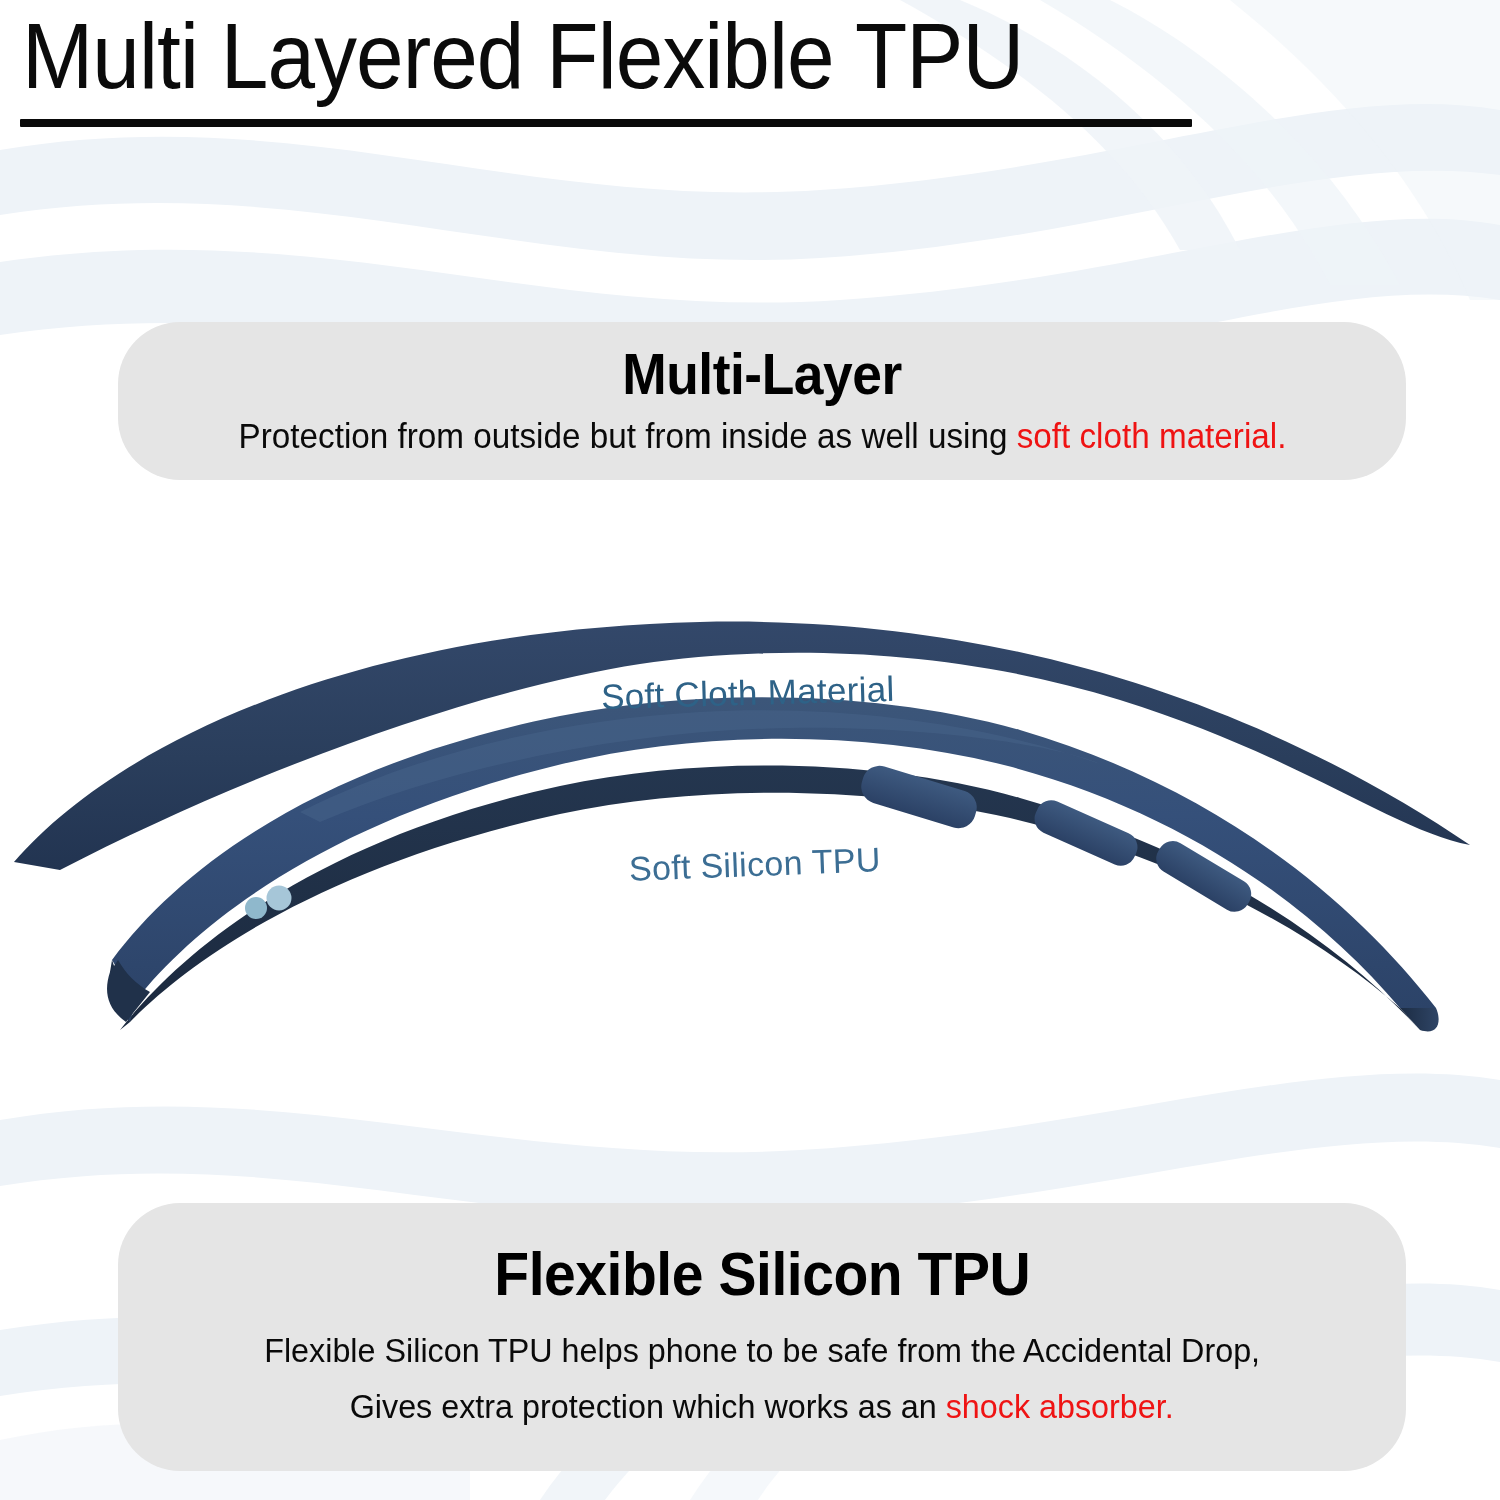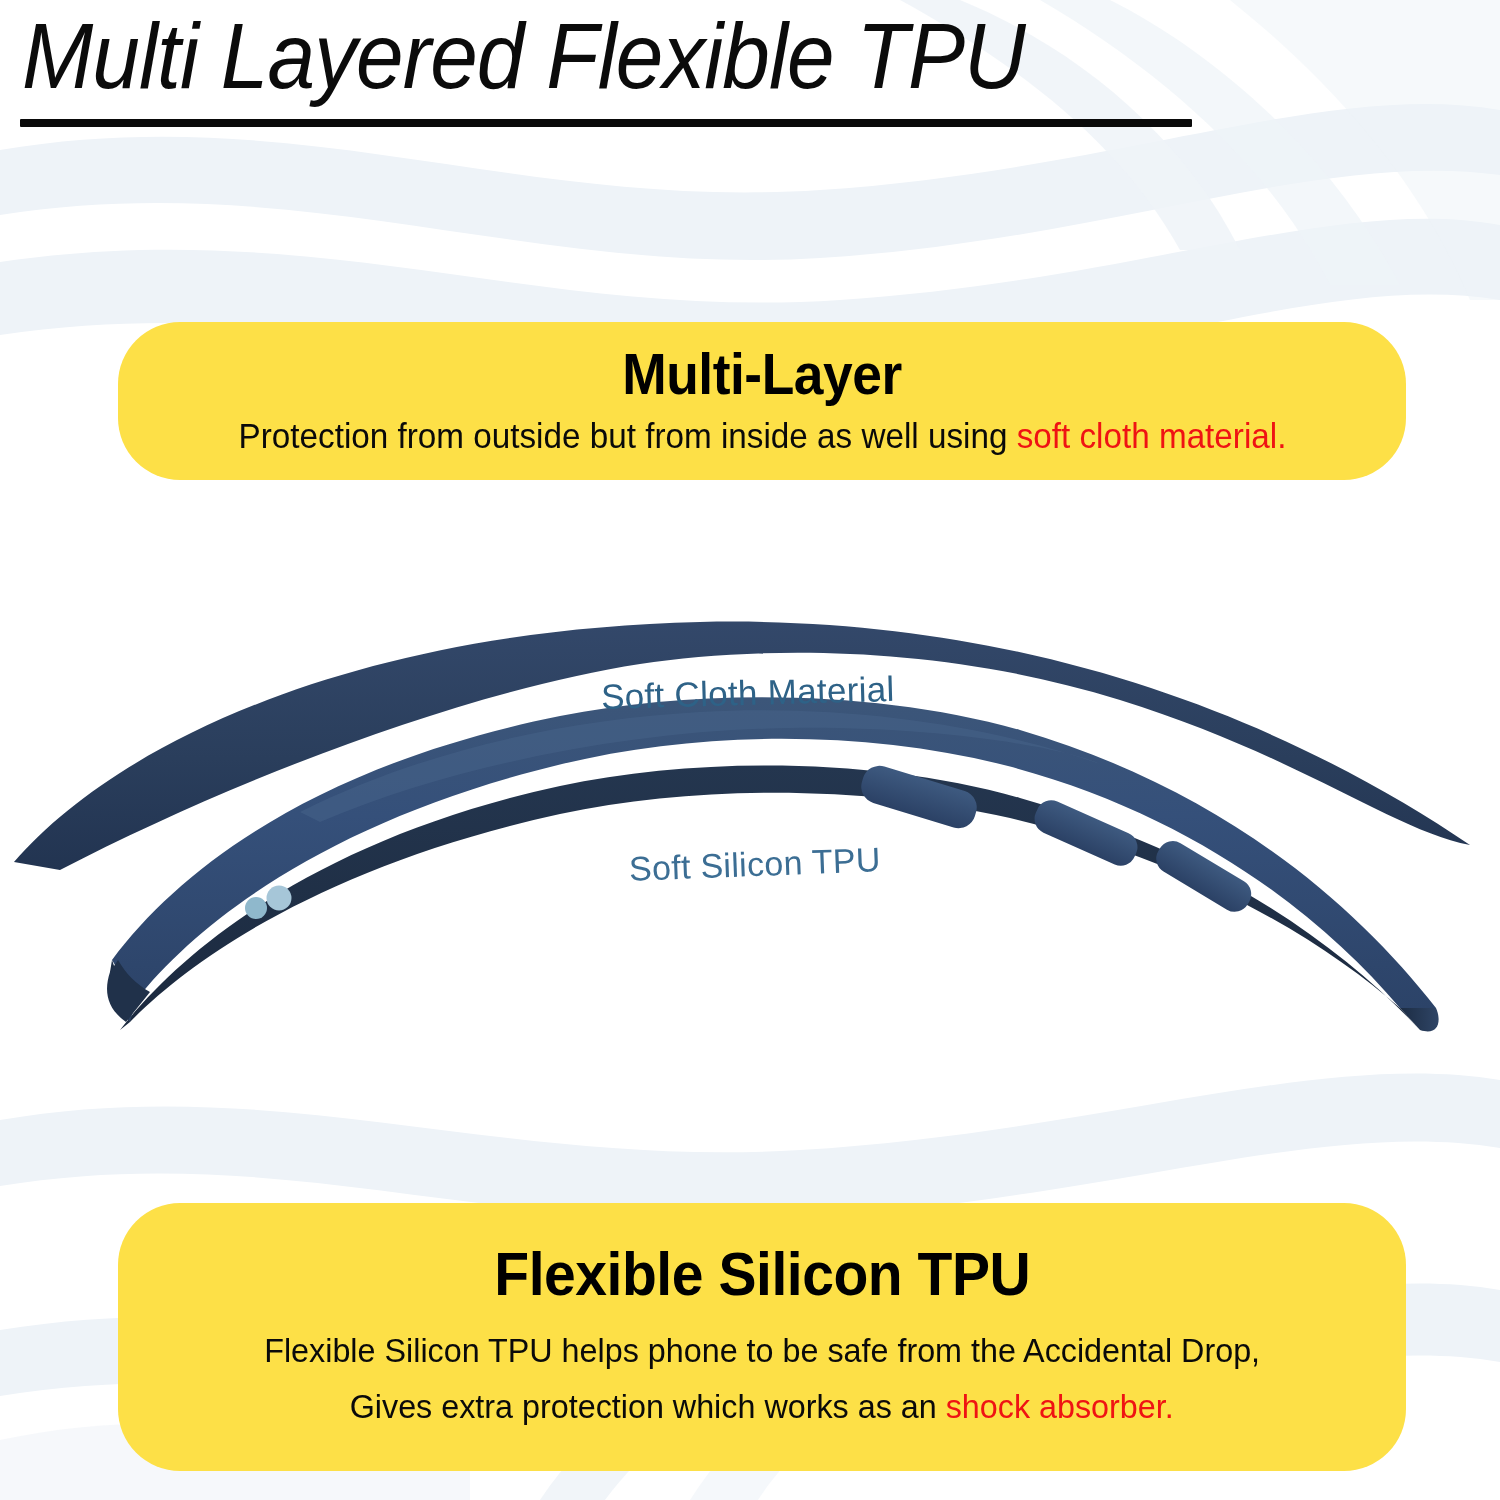--- a/index.html
+++ b/index.html
@@ -17,21 +17,20 @@
     width:1500px; height:1500px;
     z-index:0;
   }
 
   
   #header {
     position:absolute;
     top:0; left:0;
     width:1232px; height:140px;
     z-index:3;
-    font-style:italic;
   }
   #page-title {
     position:absolute;
     left:22px; top:4px;
     font-size:92px;
     line-height:104px;
     font-weight:400;
     color:#0b0b0b;
     letter-spacing:-1px;
     transform:scaleX(0.93);
@@ -42,21 +41,21 @@
     position:absolute;
     left:20px; top:119px;
     width:1172px; height:8px;
     background:#0a0a0a;
     border-radius:1px;
   }
 
   
   .info-card {
     position:absolute;
-    background:#fde047;
+    background:#e5e5e5;
     border-radius:62px;
     z-index:3;
     display:flex;
     flex-direction:column;
     align-items:center;
     justify-content:center;
   }
   #card-top {
     left:118px; top:322px;
     width:1288px; height:158px;

